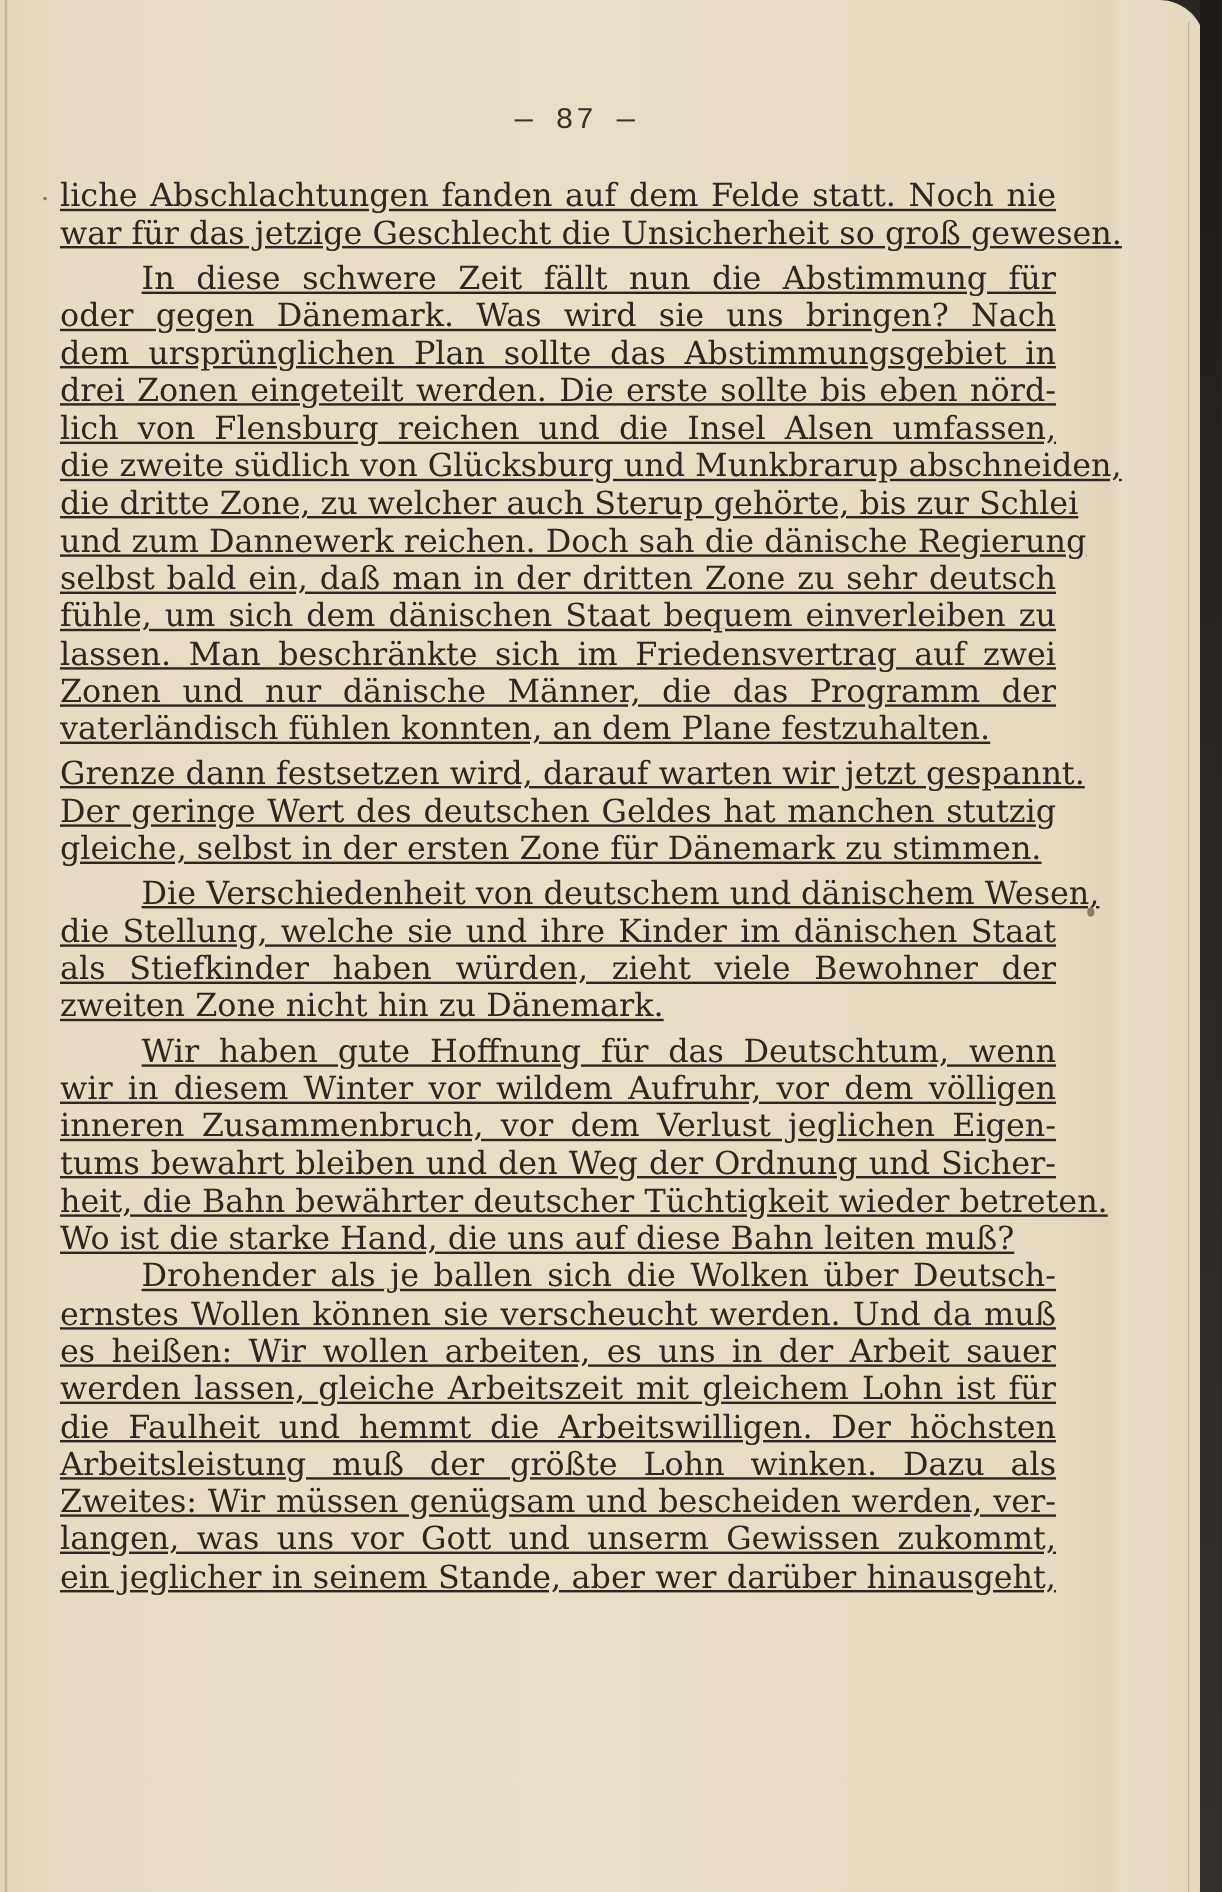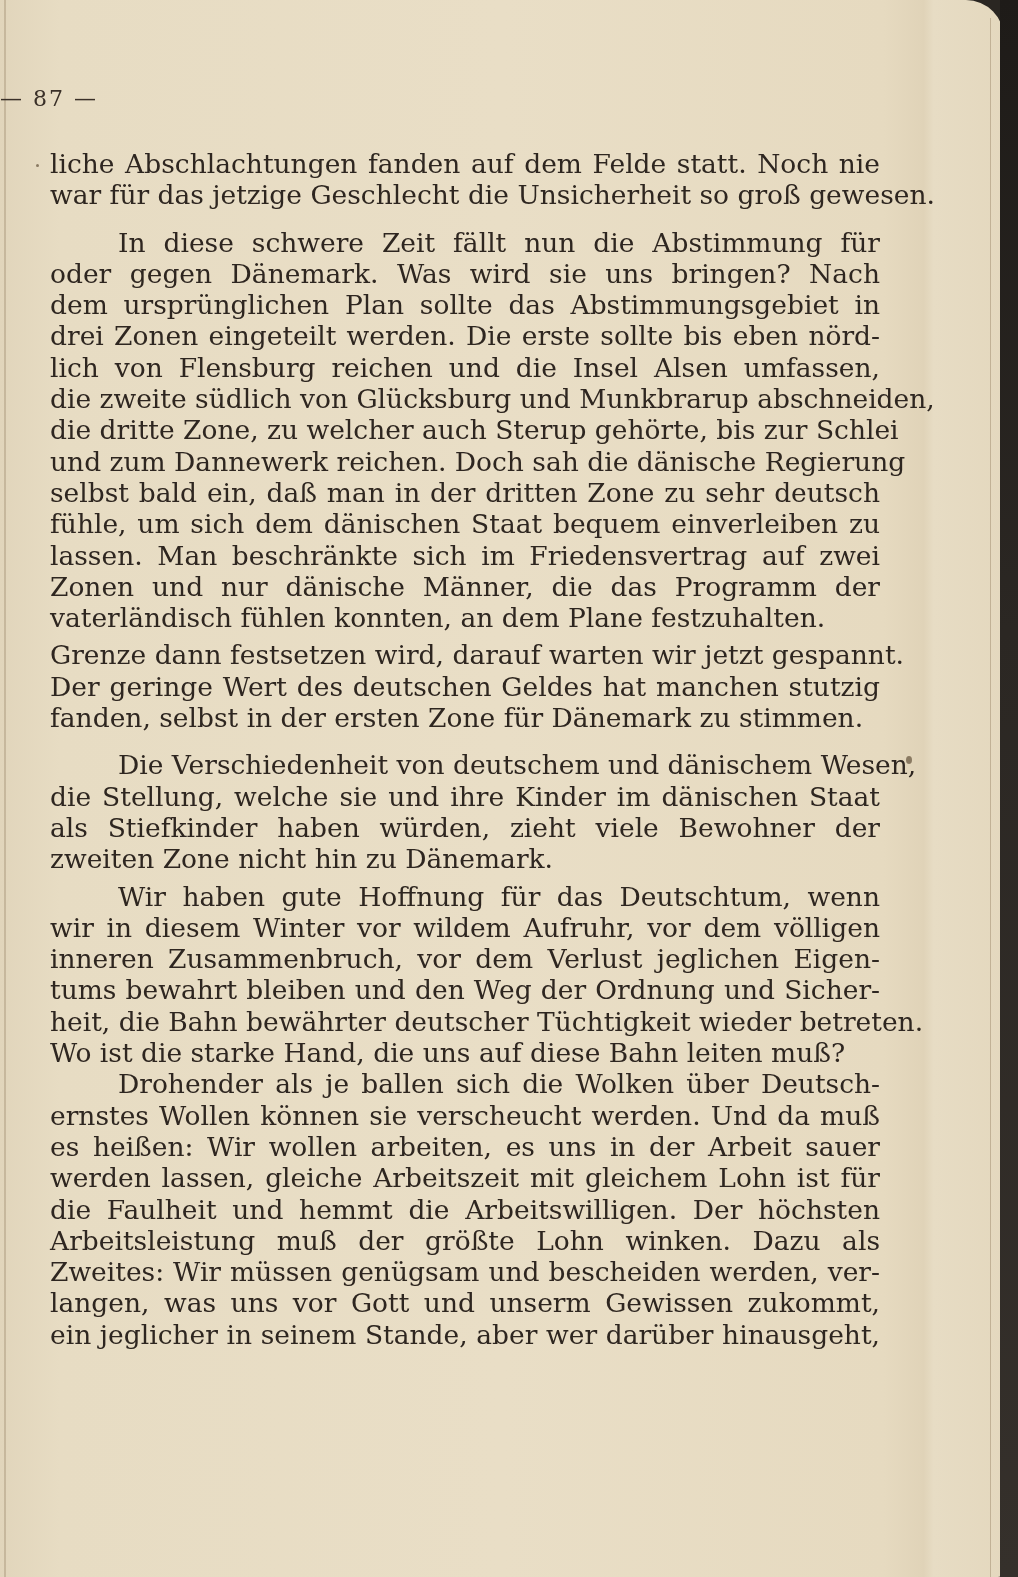--- a/index.html
+++ b/index.html
@@ -48,51 +48,54 @@
     top: 0;
     width: 18px;
     height: 1577px;
     background: linear-gradient(180deg, #1e1b18 0%, #2b2723 40%, #35302b 100%);
   }
   .page-number {
     position: absolute;
     left: 0;
     width: 960px;
     top: 86px;
-    font-size: 22px;
+    text-align: center;
+    font-size: 25px;
     color: #3a3028;
     letter-spacing: 2px;
+    font-family: Liberation Mono, monospace;
   }
   .text-block {
     position: absolute;
     left: 50px;
     top: 148px;
     width: 830px;
     color: #2e2620;
     font-size: 26.5px;
     line-height: 31.3px;
   }
   .para {
     margin: 0;
     text-align: justify;
   }
   .line {
     display: block;
     text-align-last: justify;
     white-space: nowrap;
     overflow: visible;
+    text-decoration: underline;
   }
   .line.last {
     text-align-last: left;
   }
   .indent {
     text-indent: 68px;
   }
   .gap-sm { margin-top: 6px; }
-  .gap-md { margin-top: 16px; }
+  .gap-md { margin-top: 6px; }
   .gap-lg { }
   .speck {
     position: absolute;
     width: 6px;
     height: 8px;
     border-radius: 50%;
     background: #8a7a62;
   }
 </style>
 </head>
@@ -120,21 +123,21 @@
       <span class="line">selbst bald ein, daß man in der dritten Zone zu sehr deutsch</span>
       <span class="line">fühle, um sich dem dänischen Staat bequem einverleiben zu</span>
       <span class="line">lassen. Man beschränkte sich im Friedensvertrag auf zwei</span>
       <span class="line">Zonen und nur dänische Männer, die das Programm der</span>
       <span class="line last">vaterländisch fühlen konnten, an dem Plane festzuhalten.</span>
     </p>
 
     <p class="para gap-sm">
       <span class="line">Grenze dann festsetzen wird, darauf warten wir jetzt gespannt.</span>
       <span class="line">Der geringe Wert des deutschen Geldes hat manchen stutzig</span>
-      <span class="line last">fanden, selbst in der ersten Zone für Dänemark zu stimmen.</span>
+      <span class="line last">gleiche, selbst in der ersten Zone für Dänemark zu stimmen.</span>
     </p>
 
     <p class="para gap-md">
       <span class="line indent">Die Verschiedenheit von deutschem und dänischem Wesen,</span>
       <span class="line">die Stellung, welche sie und ihre Kinder im dänischen Staat</span>
       <span class="line">als Stiefkinder haben würden, zieht viele Bewohner der</span>
       <span class="line last">zweiten Zone nicht hin zu Dänemark.</span>
     </p>
 
     <p class="para gap-sm">

